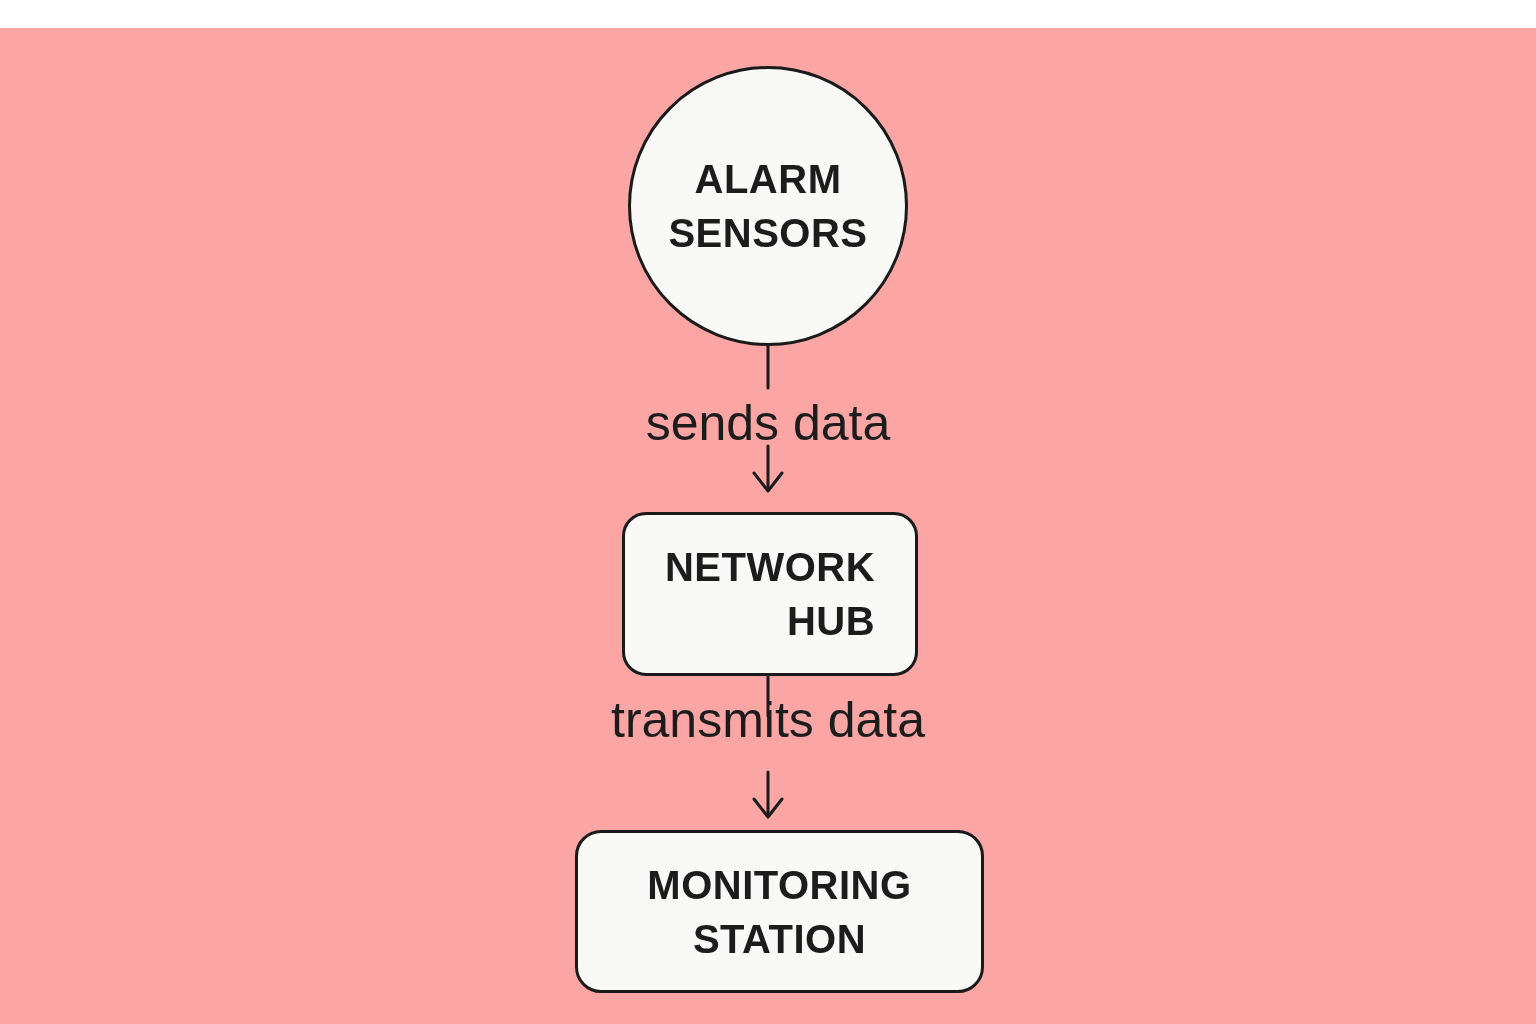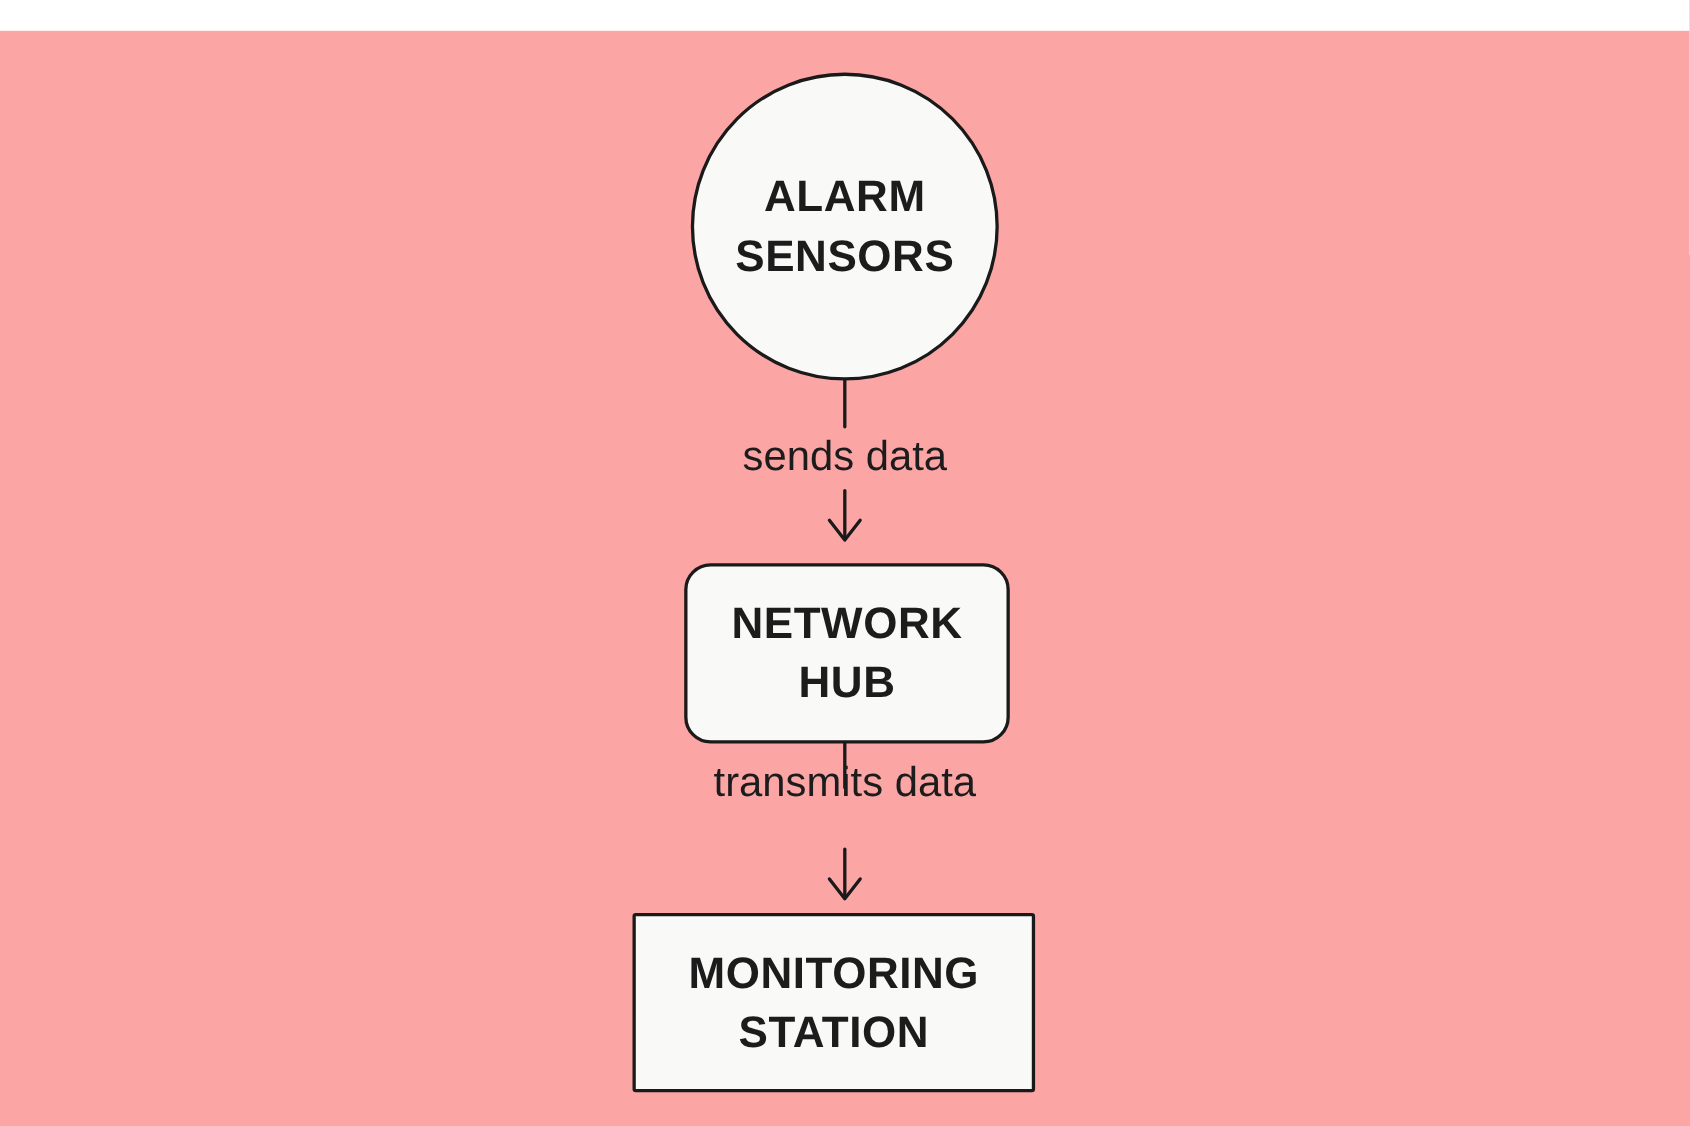--- a/index.html
+++ b/index.html
@@ -37,34 +37,35 @@
     width: 280px;
     height: 280px;
     border-radius: 50%;
   }
   .node-hub {
     left: 622px;
     top: 484px;
     width: 296px;
     height: 164px;
     border-radius: 24px;
+    text-align: right;
   }
   .node-monitor {
     left: 575px;
     top: 802px;
-    width: 366px;
+    width: 409px;
     height: 163px;
-    border-radius: 3px;
+    border-radius: 26px;
   }
   .edge-label {
     position: absolute;
     left: 0;
     width: 1536px;
     text-align: center;
-    font-size: 38px;
+    font-size: 50px;
     font-weight: 400;
     color: #1c1c1c;
     white-space: nowrap;
   }
   .edge-label-1 { top: 366px; }
   .edge-label-2 { top: 663px; }
   .connector-layer {
     position: absolute;
     left: 0;
     top: 0;

